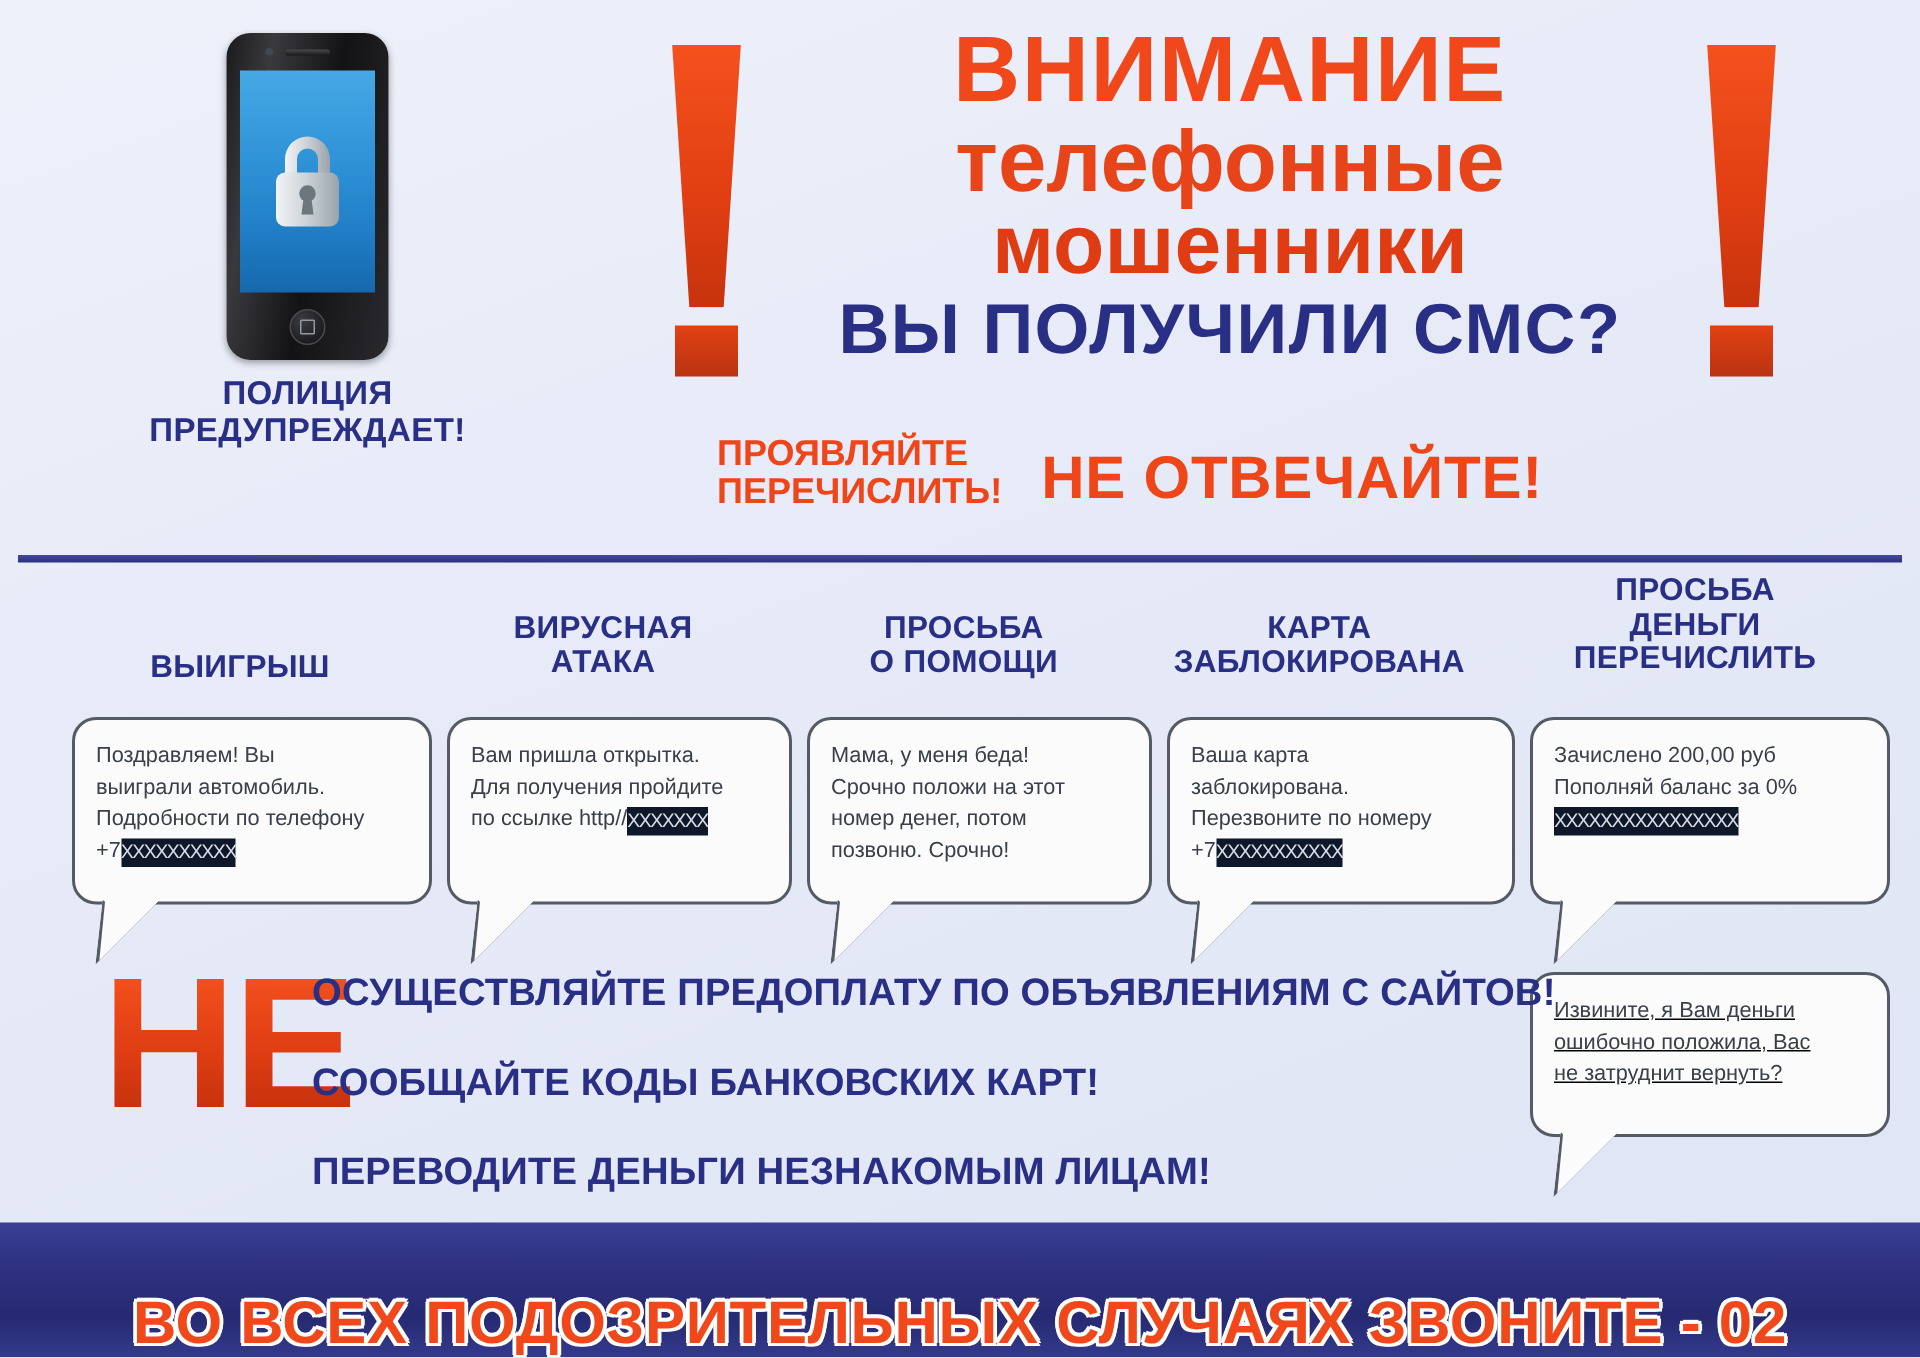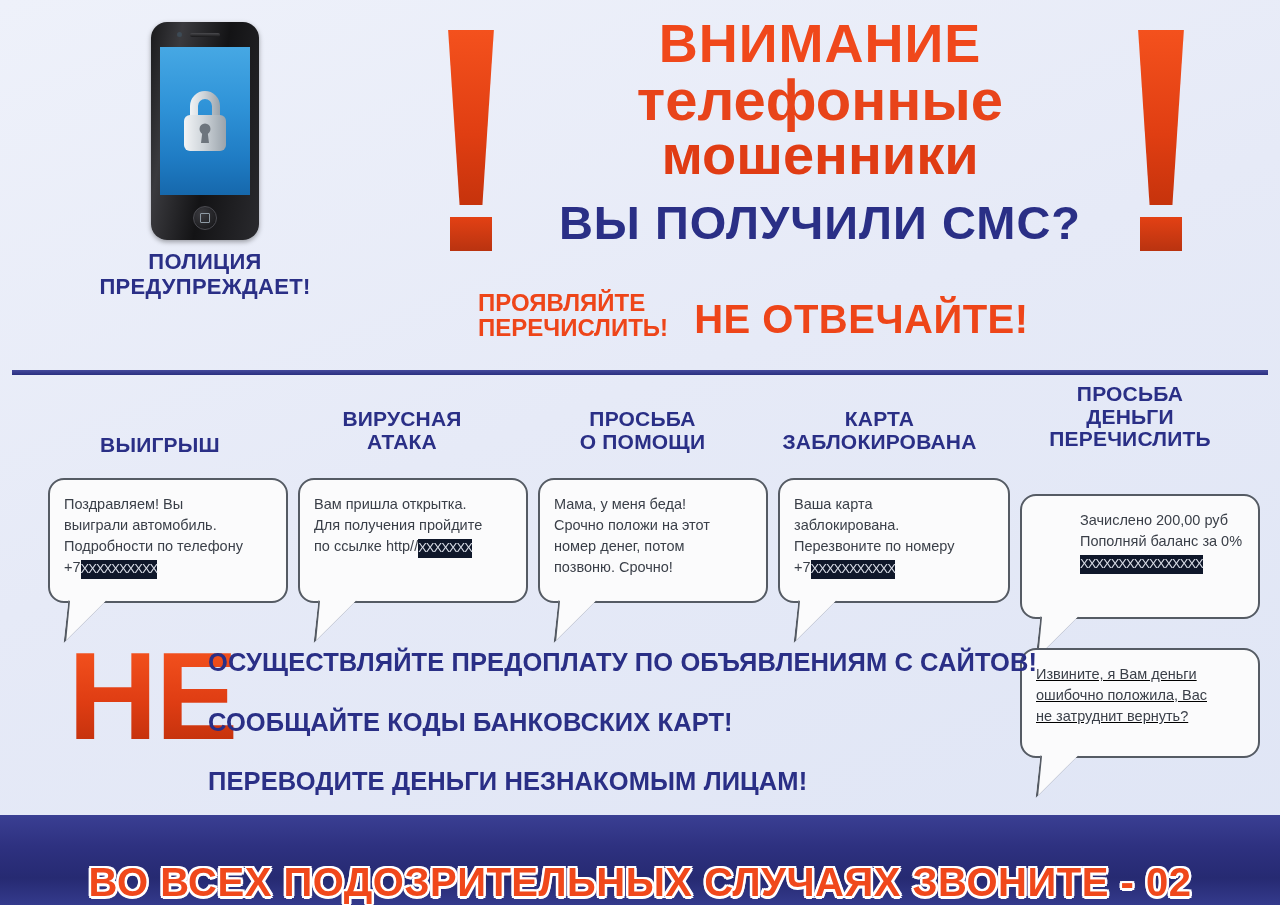--- a/index.html
+++ b/index.html
@@ -59,34 +59,34 @@
     width:52px;height:175px;margin:0 auto;
     background:linear-gradient(180deg,#f4511d 0%,#e03e12 60%,#c6330c 100%);
     clip-path:polygon(6% 0%,94% 0%,72% 100%,28% 100%);
   }
   .bang .dot{
     width:42px;height:34px;margin:12px auto 0;
     background:linear-gradient(180deg,#e34114,#b93310);
   }
   .hl-lines{margin-left:70px;width:620px;text-align:center;}
   .hl1{
-    color:#f0481b;font-weight:bold;font-size:54px;line-height:.95;
+    color:#f0481b;font-weight:bold;font-size:62px;line-height:.95;
     letter-spacing:1px;
   }
   .hl2{
     color:#e8441a;font-weight:bold;font-size:58px;line-height:1.0;
     letter-spacing:0px;margin-top:2px;
   }
   .hl3{
     color:#e03c14;font-weight:bold;font-size:56px;line-height:1.0;
     margin-top:-2px;
   }
   .hl4{
     color:#2a2f86;font-weight:bold;font-size:47px;line-height:1.0;
-    margin-top:16px;letter-spacing:1px;
+    margin-top:4px;letter-spacing:1px;
   }
   #sub-row{
     position:absolute;left:478px;top:290px;width:730px;
     display:flex;align-items:flex-end;gap:26px;
   }
   .sub-small{
     color:#ee4519;font-weight:bold;font-size:24px;line-height:1.05;
     text-align:left;white-space:nowrap;
   }
   .sub-big{
@@ -138,21 +138,21 @@
   }
   .redact{
     display:inline-block;background:#0f172a;color:#d8dce6;
     letter-spacing:-1px;font-size:13px;vertical-align:-1px;
   }
 
   #b0{left:48px;top:478px;width:240px;height:125px;}
   #b1{left:298px;top:478px;width:230px;height:125px;}
   #b2{left:538px;top:478px;width:230px;height:125px;}
   #b3{left:778px;top:478px;width:232px;height:125px;}
-  #b4{left:1020px;top:494px;width:240px;height:125px;padding-left:44px;}
+  #b4{left:1020px;top:478px;width:240px;height:125px;}
   #b5{left:1020px;top:648px;width:240px;height:110px;text-decoration:underline;}
 
   
   #ne-block{position:absolute;left:68px;top:646px;}
   #ne-word{
     position:absolute;left:0;top:0;font-weight:bold;font-size:124px;
     line-height:.82;letter-spacing:-2px;
     background:linear-gradient(180deg,#f4521e 0%,#df3d13 55%,#c1300c 100%);
     -webkit-background-clip:text;background-clip:text;color:transparent;
   }

